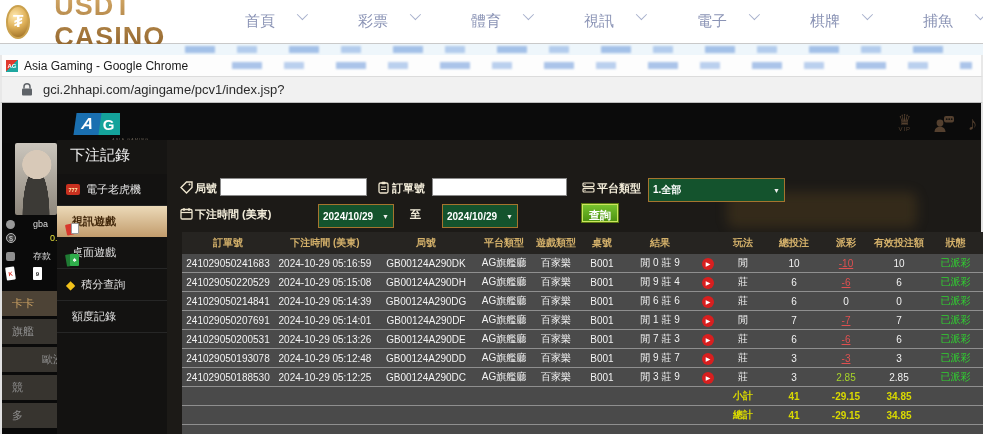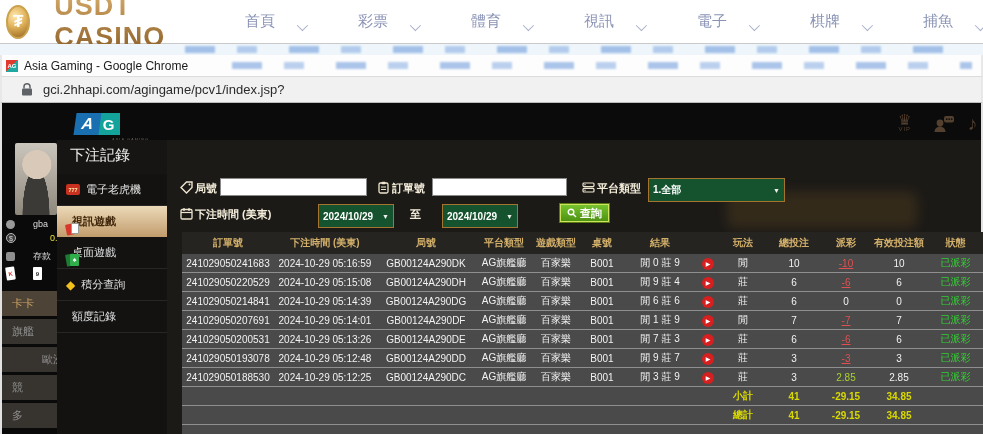--- a/index.html
+++ b/index.html
@@ -8,21 +8,21 @@
   .abs{position:absolute;}
 
   
   #site-header{left:0;top:0;width:983px;height:43px;background:#fff;border-bottom:1px solid #c9c9c9;display:flex;align-items:center;}
   #brand{display:flex;align-items:center;margin-left:6px;}
   #coin{width:34px;height:34px;border-radius:50%;background:radial-gradient(circle at 35% 30%,#ffe9b0,#e0b25a 45%,#9a6b22 95%);
         border:2px solid #caa14e;display:flex;align-items:center;justify-content:center;color:#fff;font-weight:bold;font-size:17px;box-sizing:border-box;}
   #brand-text{margin-left:24px;font-size:27px;font-weight:800;letter-spacing:1px;
         background:linear-gradient(180deg,#d9ae6b,#8a5d26);-webkit-background-clip:text;background-clip:text;color:transparent;}
   #main-nav{display:flex;margin-left:58px;gap:53px;}
-  .nav-item{display:flex;align-items:flex-end;gap:22px;color:#8a93b5;font-size:15px;cursor:pointer;white-space:nowrap;}
+  .nav-item{display:flex;align-items:flex-start;gap:22px;color:#8a93b5;font-size:15px;cursor:pointer;white-space:nowrap;}
   .chev{width:7px;height:7px;border-right:1.6px solid #a7b0cc;border-bottom:1.6px solid #a7b0cc;transform:rotate(45deg) translateY(-2px);}
 
   
   #under-strip{left:0;top:44px;width:983px;height:11px;background:#eef6fb;}
   .blur-dashes{position:absolute;height:7px;filter:blur(1.3px);opacity:.5;
      background:repeating-linear-gradient(90deg,#5b8dd6 0 30px,transparent 30px 52px,#7aa4e0 52px 72px,transparent 72px 104px);}
 
   
   #titlebar{left:0;top:55px;width:983px;height:21px;background:#fdfdfd;display:flex;align-items:center;border-left:2px solid #e8e8e8;border-right:2px solid #e8e8e8;box-sizing:border-box;}
   #favicon{width:12px;height:12px;margin:0 6px 0 4px;background:linear-gradient(135deg,#e03a2e 0 50%,#1fa7a0 50% 100%);
@@ -298,21 +298,21 @@
     <span class="f-label" style="left:28px;top:67px;">下注時間 (美東)</span>
     <div class="dropdown" style="left:151px;top:64px;width:76px;">
       <span>2024/10/29</span>
       <span class="arr">▼</span>
     </div>
     <span class="f-label" style="left:243px;top:67px;">至</span>
     <div class="dropdown" style="left:275px;top:64px;width:76px;">
       <span>2024/10/29</span>
       <span class="arr">▼</span>
     </div>
-    <div id="search-btn" style="left:393px;top:64px;">
+    <div id="search-btn" style="left:415px;top:64px;flex-direction:column;">
       <svg width="10" height="10" viewBox="0 0 10 10">
           <circle cx="4" cy="4" r="2.8" fill="none" stroke="#fff" stroke-width="1.4"></circle>
           <path d="M6.2 6.2L9 9" stroke="#fff" stroke-width="1.4"></path>
         </svg>
       <span>查詢</span>
     </div>
 
     <table id="bet-table">
       <colgroup>
         <col style="width:92px">

